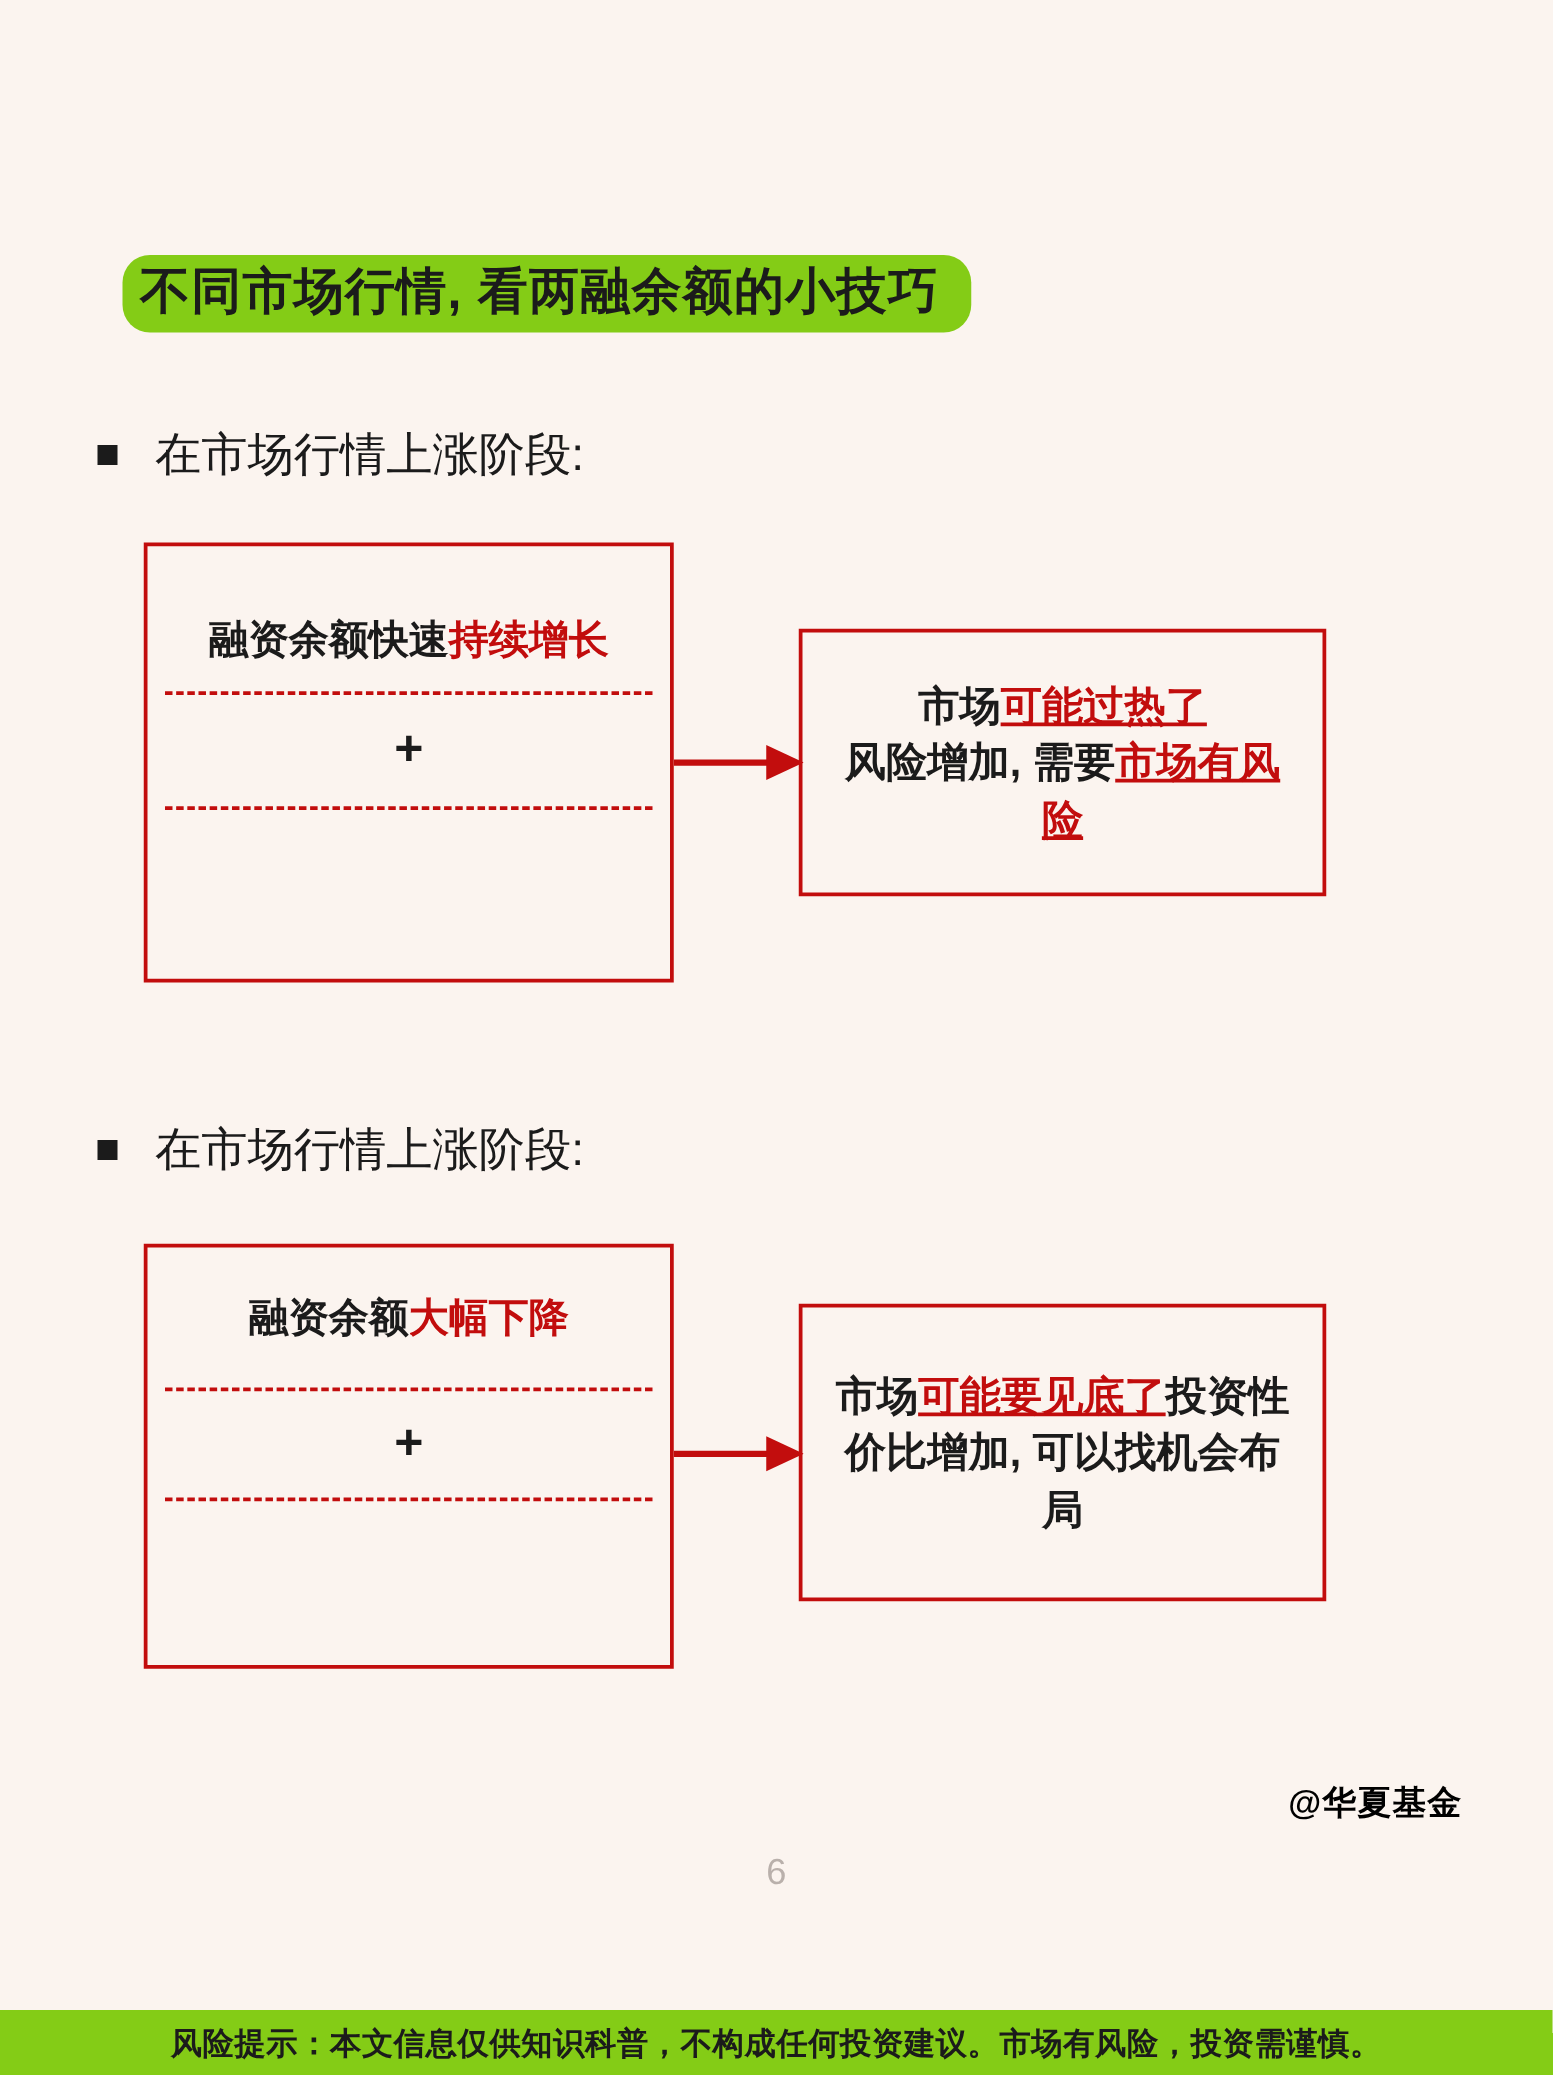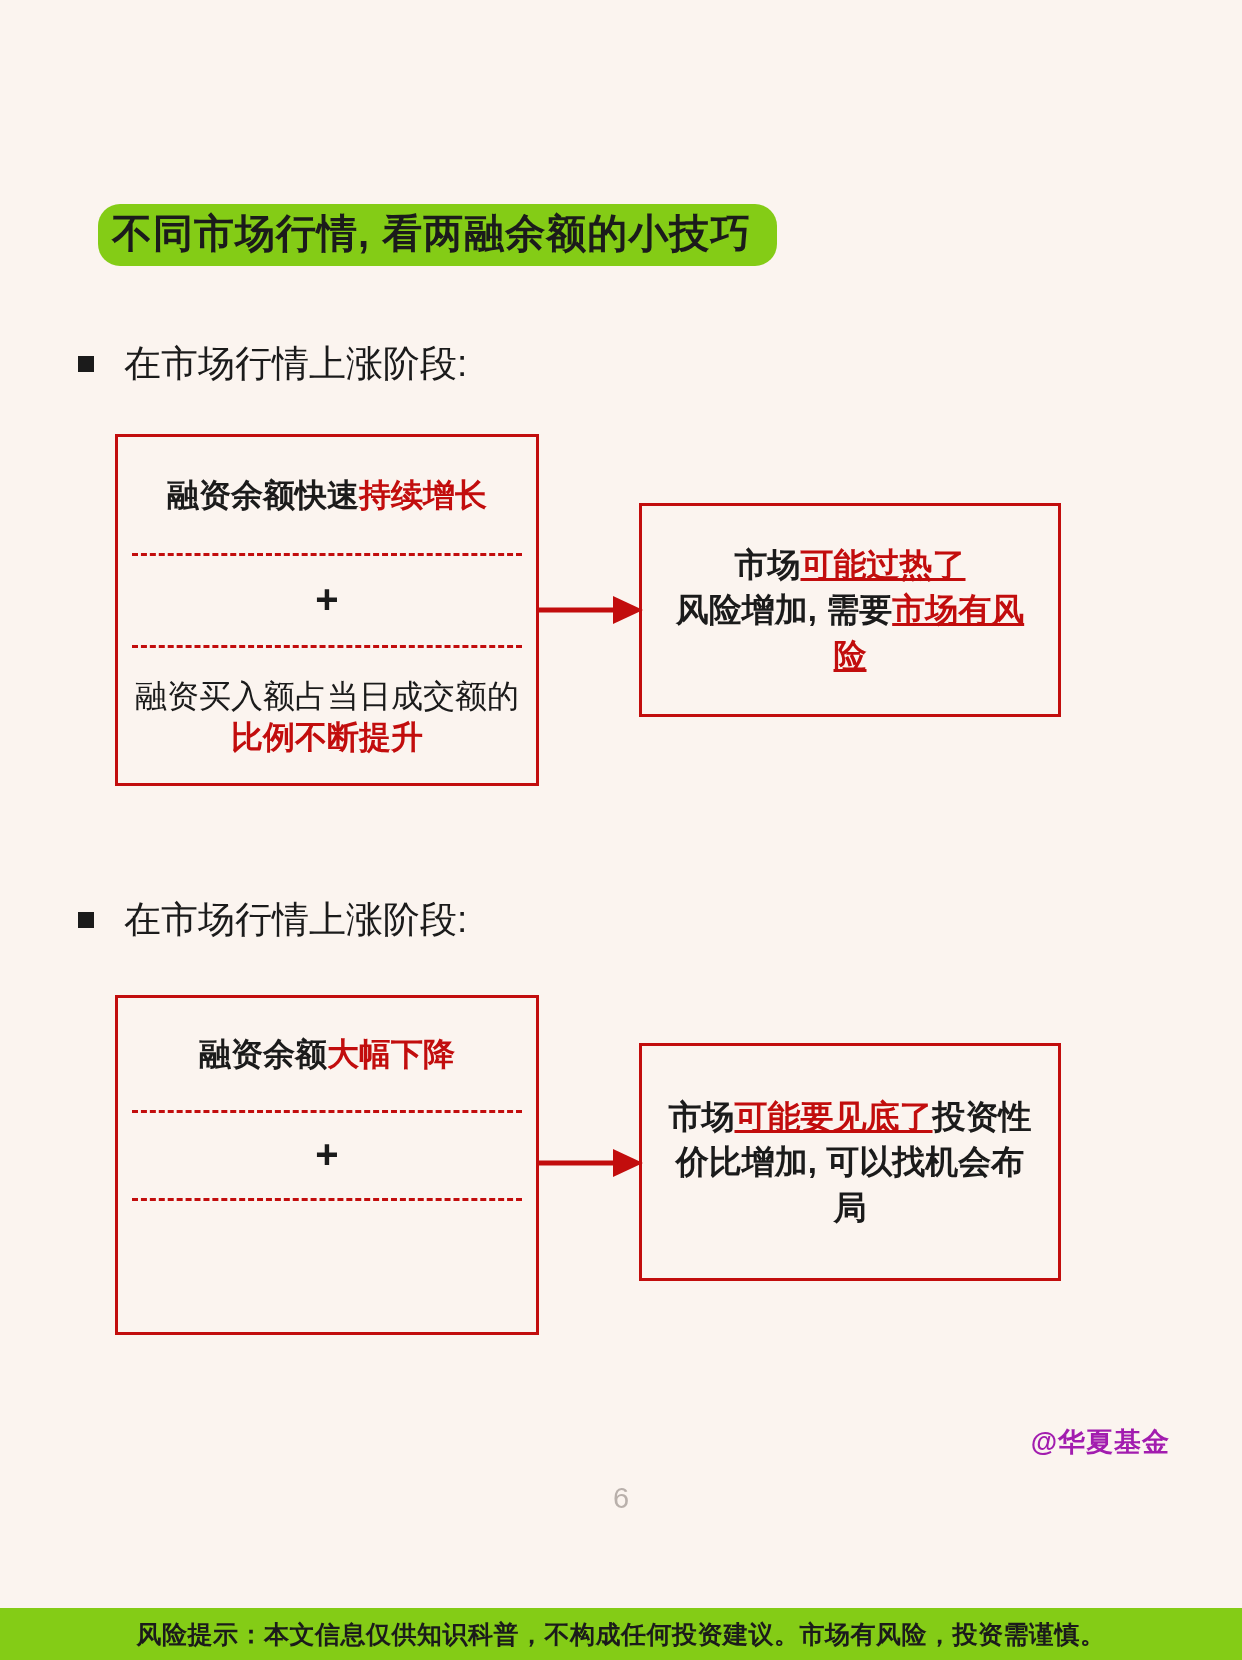--- a/index.html
+++ b/index.html
@@ -97,21 +97,21 @@
 
   .dashed-sep {
     position: absolute;
     left: 14px;
     right: 14px;
     border-top: 3px dashed #c20d0d;
     height: 0;
   }
 
   
-  #c1r1 { top: 0; height: 116px; }
+  #c1r1 { top: 16px; height: 116px; }
   #c1sep1 { top: 116px; }
   #c1r2 { top: 116px; height: 92px; }
   #c1sep2 { top: 208px; }
   #c1r3 { top: 208px; height: 144px; }
 
   
   #c2r1 { top: 0; height: 112px; }
   #c2sep1 { top: 112px; }
   #c2r2 { top: 112px; height: 88px; }
   #c2sep2 { top: 200px; }
@@ -147,21 +147,21 @@
   }
   .result-text .hl { color: #c20d0d; text-decoration: underline; }
 
   
   .brand {
     position: absolute;
     right: 72px;
     top: 1424px;
     font-size: 27px;
     font-weight: bold;
-    color: #a21caf;
+    color: #000000;
     letter-spacing: 1px;
   }
   .page-number {
     position: absolute;
     left: 0;
     right: 0;
     top: 1482px;
     text-align: center;
     font-size: 29px;
     color: #b9b0ab;
@@ -201,23 +201,20 @@
 
 <div class="cond-box" id="cond1">
   <div class="cond-row" id="c1r1">
     <span class="cond-text"><span>融资余额快速</span><span class="hl">持续增长</span></span>
   </div>
   <div class="dashed-sep" id="c1sep1"></div>
   <div class="cond-row" id="c1r2">
     <span class="plus-sign">+</span>
   </div>
   <div class="dashed-sep" id="c1sep2"></div>
-  <div class="cond-row" id="c1r3">
-    <span class="cond-text light"><span>融资买入额占当日成交额的</span><span class="hl">比例不断提升</span></span>
-  </div>
 </div>
 
 <div class="arrow" id="arrow1">
   <svg width="104" height="40" viewBox="0 0 104 40">
     <line x1="0" y1="20" x2="78" y2="20" stroke="#c20d0d" stroke-width="5"></line>
     <polygon points="74,6 104,20 74,34" fill="#c20d0d"></polygon>
   </svg>
 </div>
 
 <div class="result-box" id="res1">

